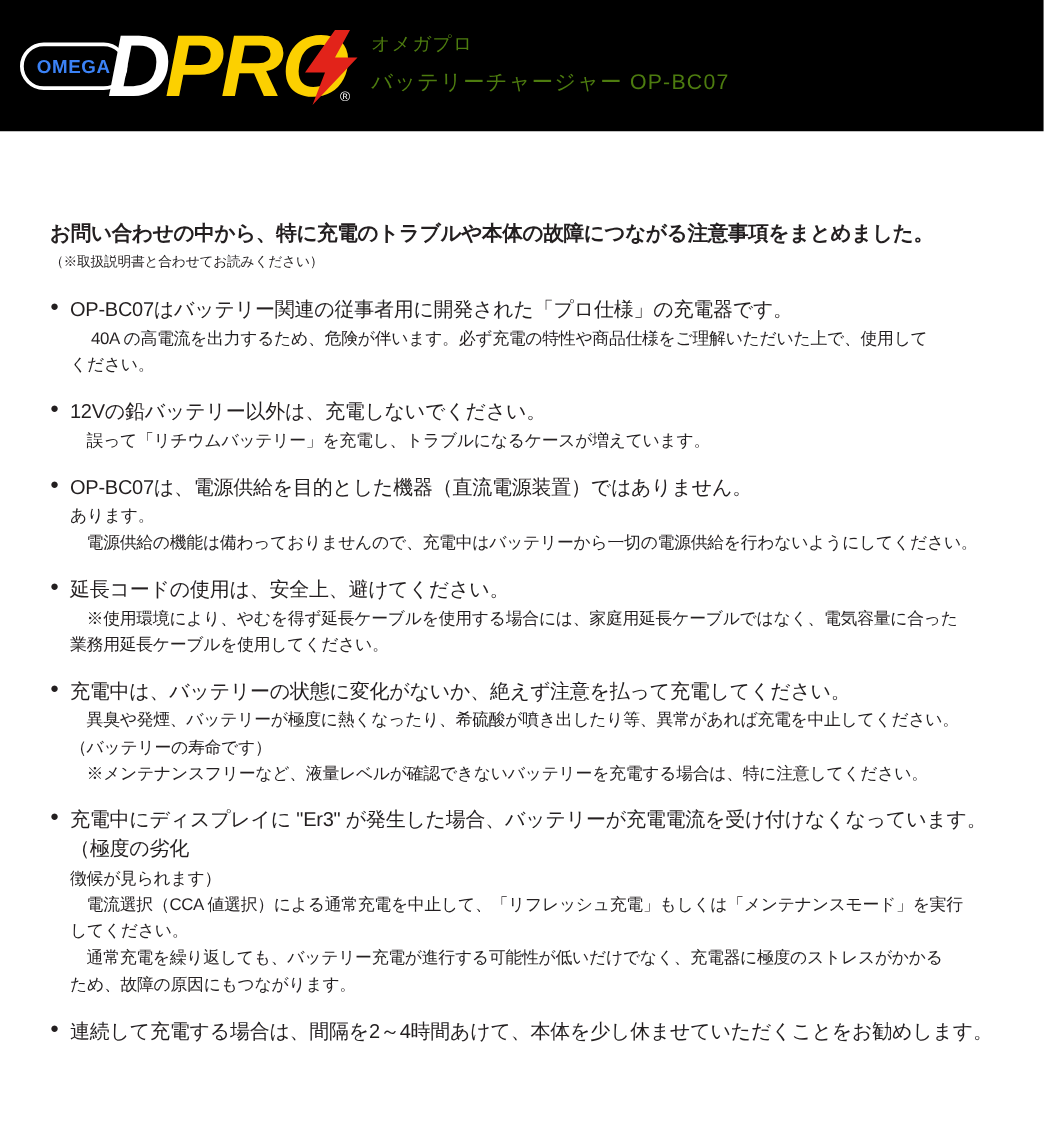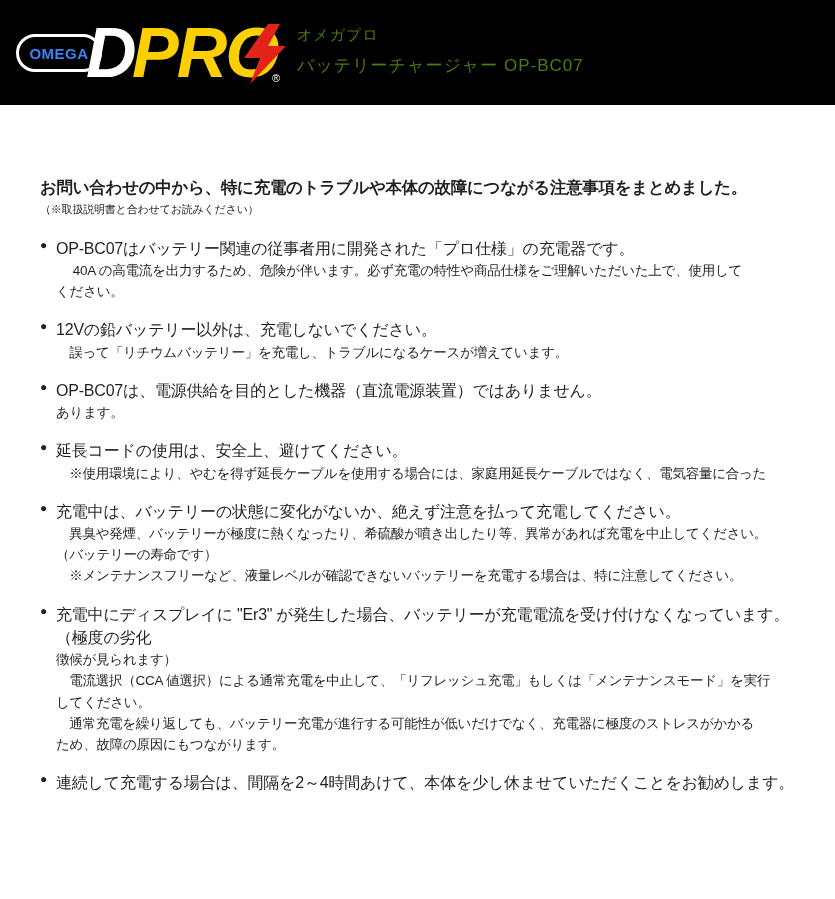--- a/index.html
+++ b/index.html
@@ -184,26 +184,28 @@
     </li>
 
     <li class="bullet-item">
       <div class="bullet-head">12Vの鉛バッテリー以外は、充電しないでください。</div>
       <div class="sub-line">　誤って「リチウムバッテリー」を充電し、トラブルになるケースが増えています。</div>
     </li>
 
     <li class="bullet-item">
       <div class="bullet-head">OP-BC07は、電源供給を目的とした機器（直流電源装置）ではありません。</div>
       <div class="sub-line">あります。</div>
+      <div class="sub-line">　電源供給の機能は備わっておりませんので、充電中はバッテリーから一切の電源供給を行わないようにしてください。</div>
     </li>
 
 
     <li class="bullet-item">
       <div class="bullet-head">延長コードの使用は、安全上、避けてください。</div>
       <div class="sub-line">　※使用環境により、やむを得ず延長ケーブルを使用する場合には、家庭用延長ケーブルではなく、電気容量に合った</div>
+      <div class="sub-line">業務用延長ケーブルを使用してください。</div>
     </li>
 
     <li class="bullet-item">
       <div class="bullet-head">充電中は、バッテリーの状態に変化がないか、絶えず注意を払って充電してください。</div>
       <div class="sub-line">　異臭や発煙、バッテリーが極度に熱くなったり、希硫酸が噴き出したり等、異常があれば充電を中止してください。</div>
       <div class="sub-line">（バッテリーの寿命です）</div>
       <div class="sub-line">　※メンテナンスフリーなど、液量レベルが確認できないバッテリーを充電する場合は、特に注意してください。</div>
     </li>
 
     <li class="bullet-item">

